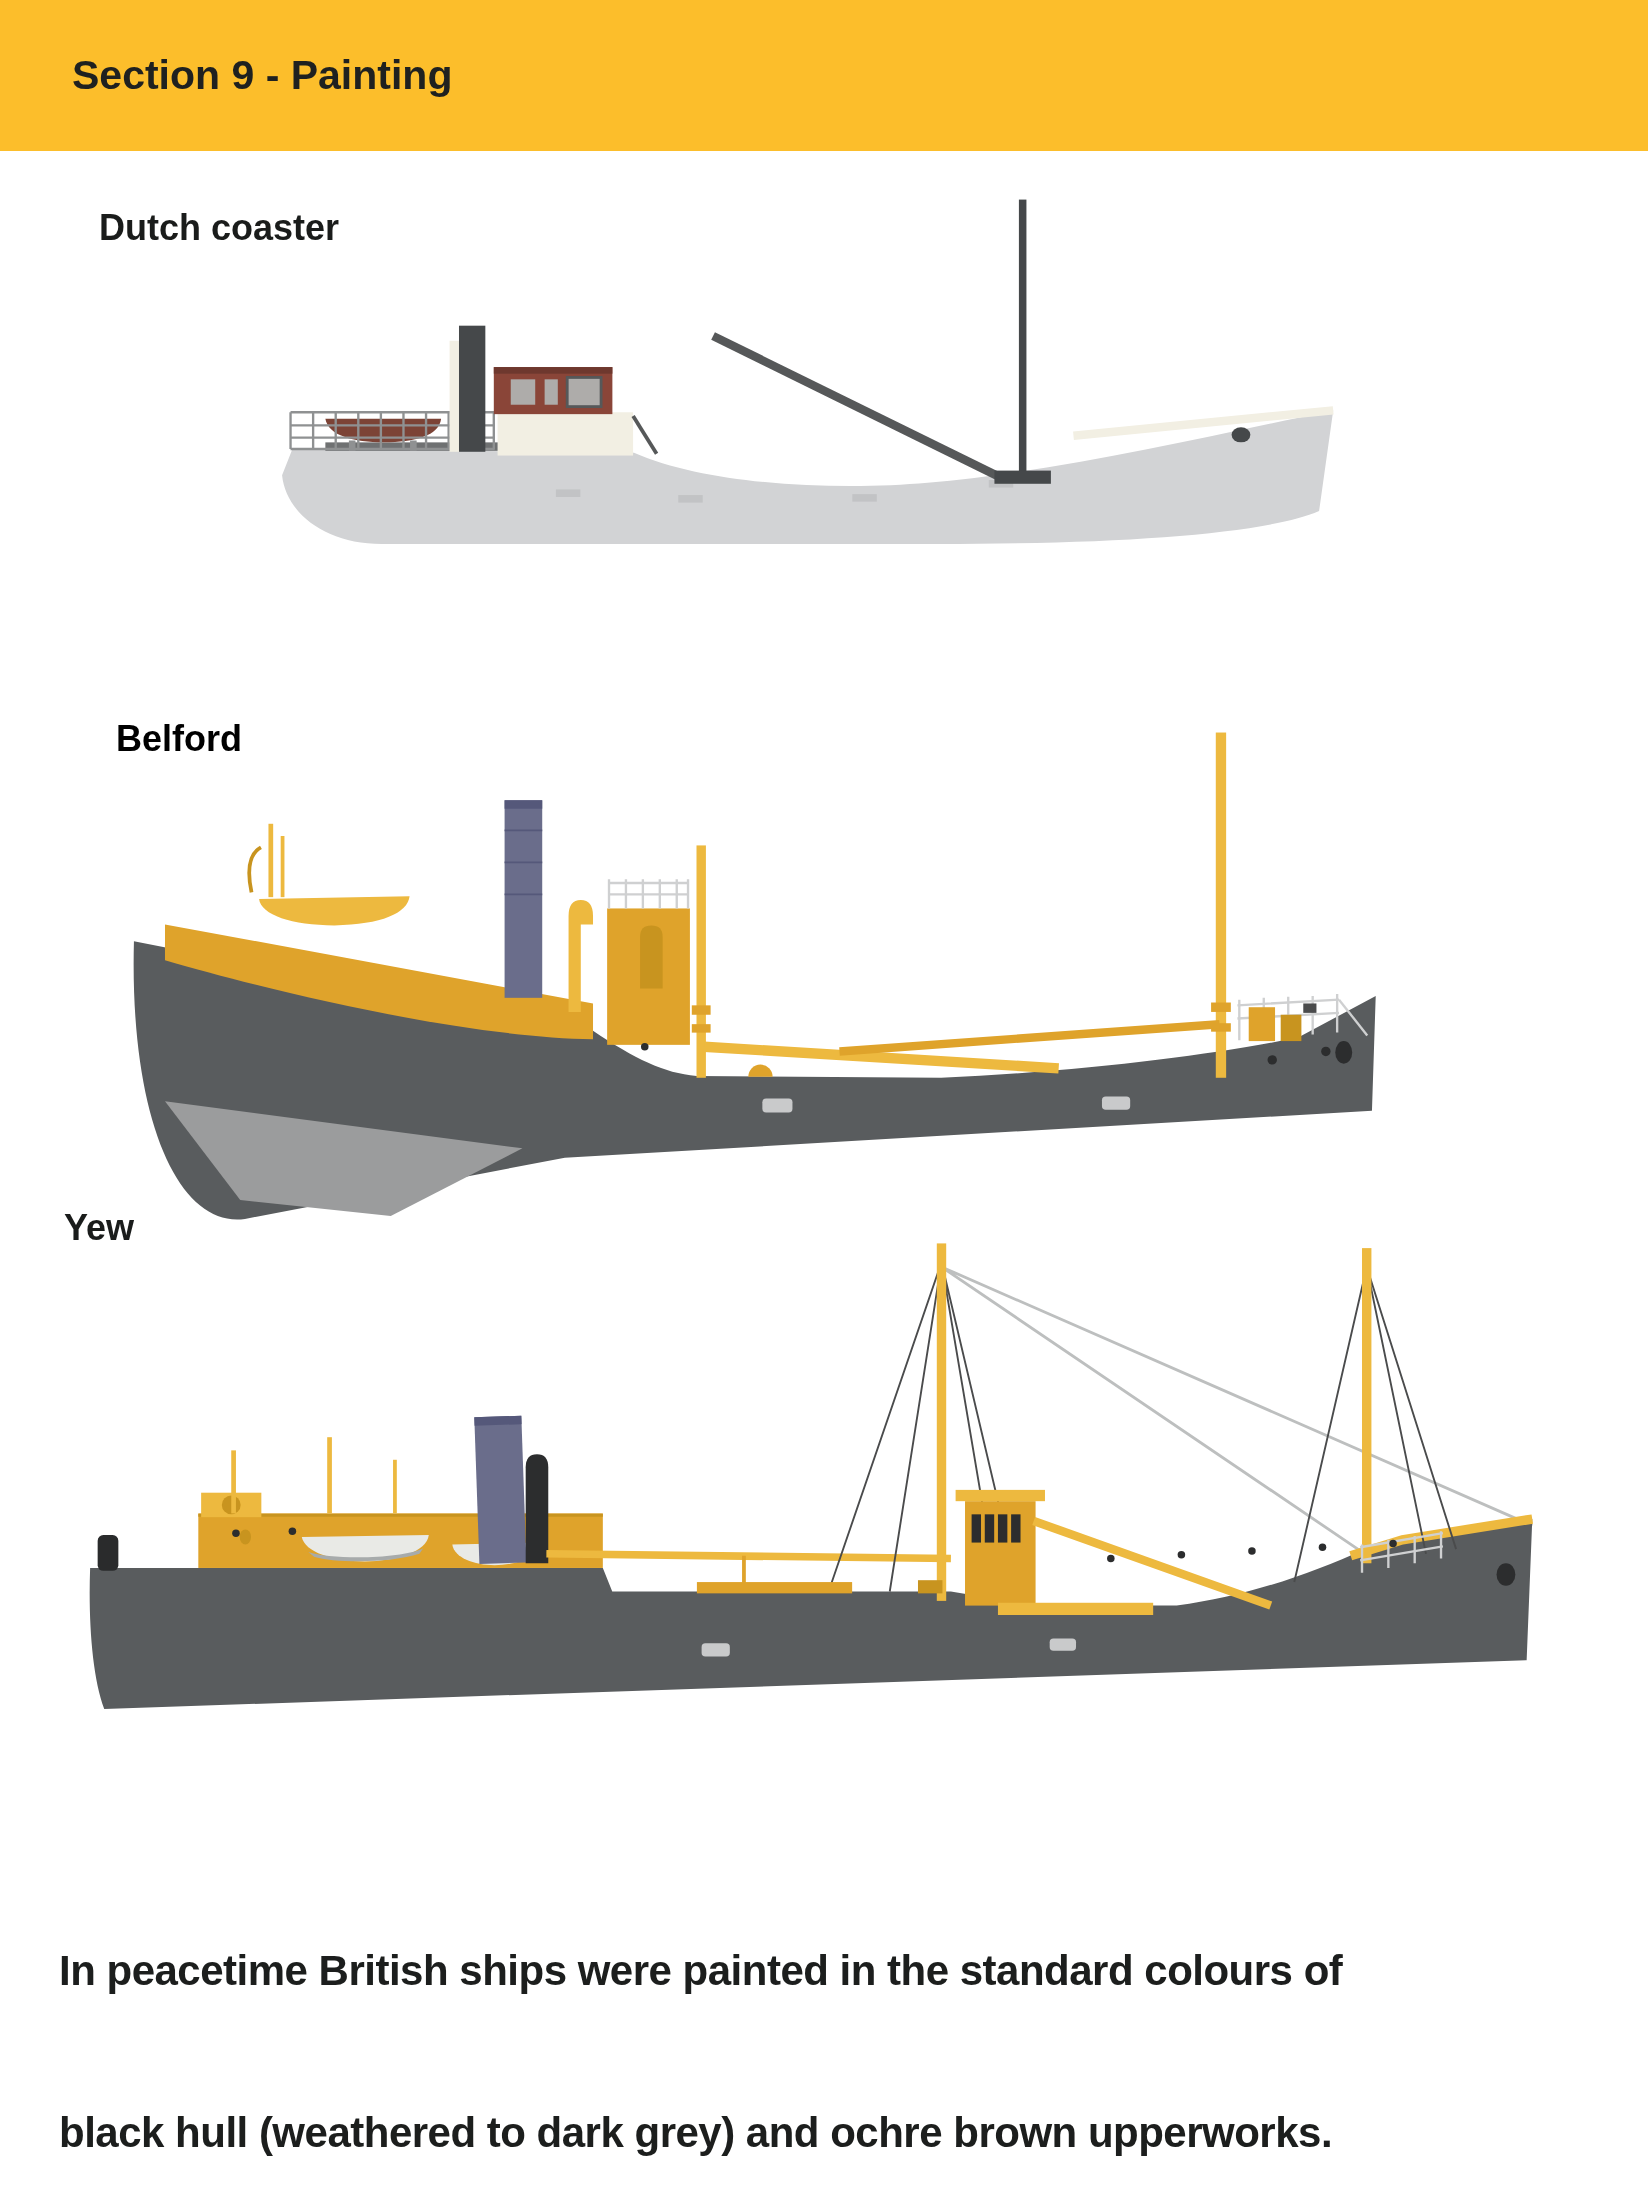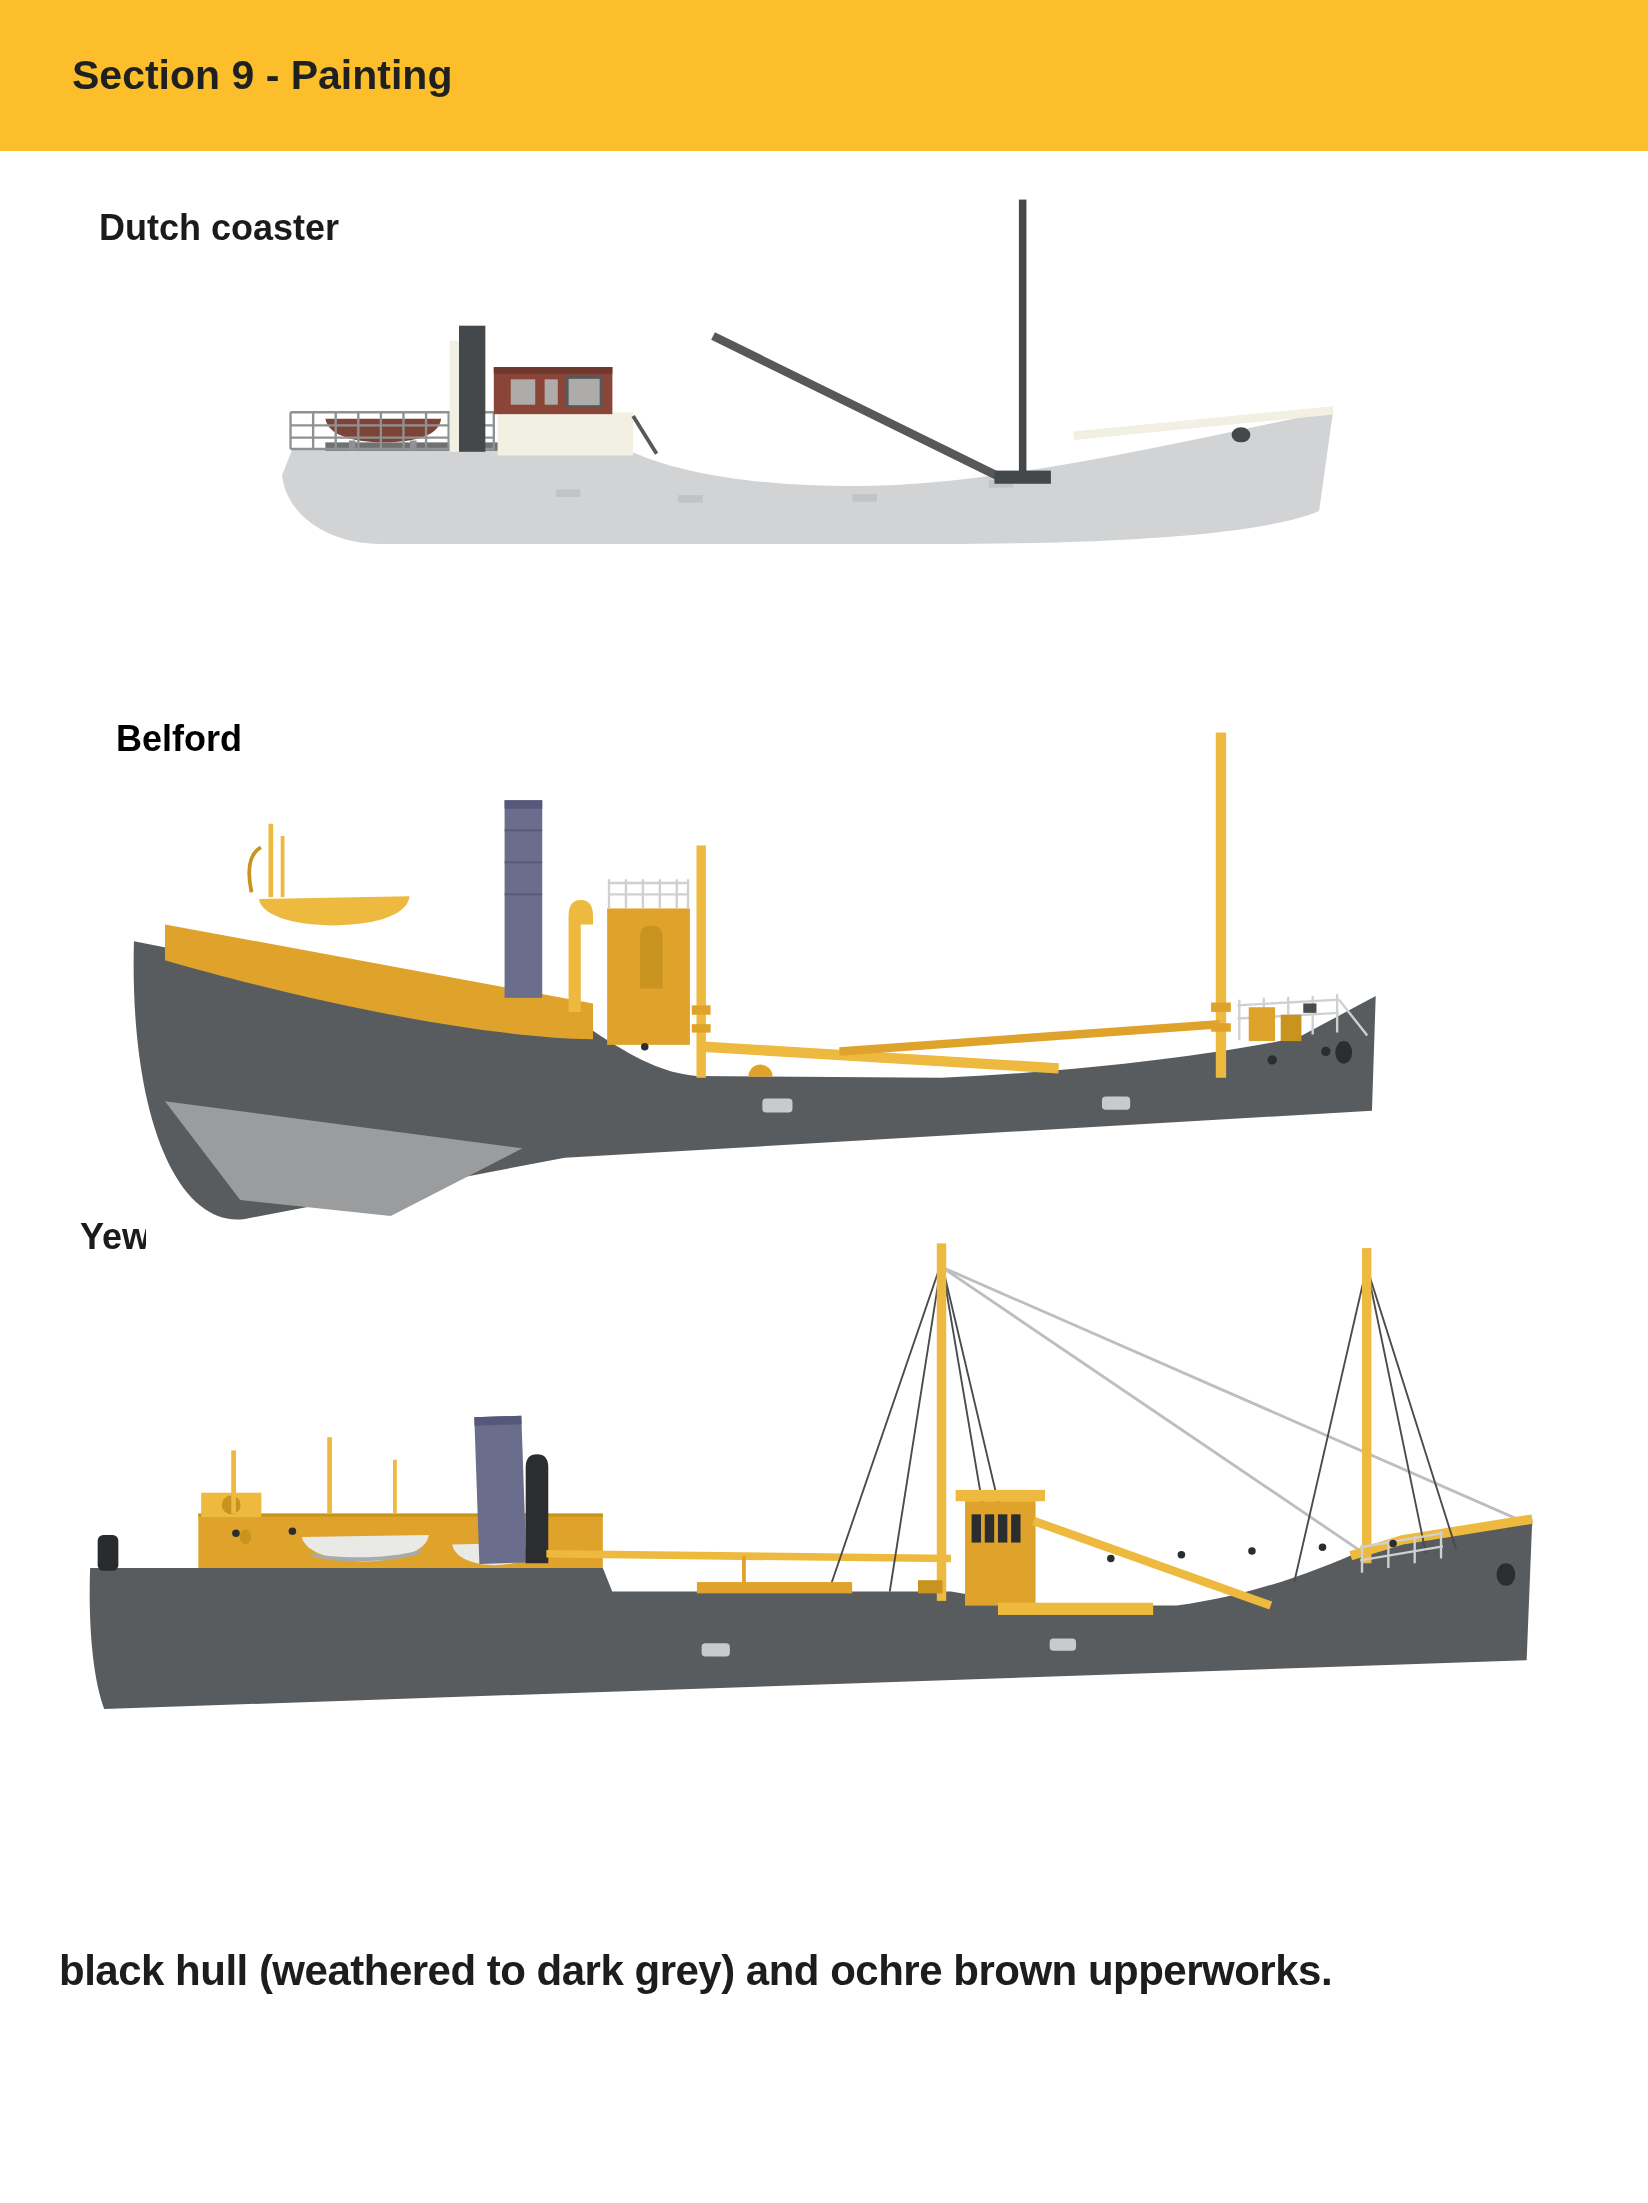--- a/index.html
+++ b/index.html
@@ -12,21 +12,21 @@
     display:flex;align-items:center;
   }
   .header-title{
     margin-left:72px;font-size:41px;font-weight:bold;letter-spacing:0px;
   }
   .ship-label{
     position:absolute;font-size:36px;font-weight:bold;z-index:1;white-space:nowrap;
   }
   #label-coaster{left:99px;top:207px;}
   #label-belford{left:116px;top:718px;}
-  #label-yew{left:80px;top:1207px;margin-top:9px;}
+  #label-yew{left:64px;top:1207px;}
   .ship-figure{position:absolute;z-index:2;}
   #fig-coaster{left:184px;top:193px;}
   #fig-belford{left:127px;top:725px;}
   #fig-yew{left:80px;top:1234px;}
   .label-clip{
     position:absolute;left:146px;top:1183px;width:282px;height:73px;
     background:#ffffff;z-index:2;
   }
   .body-text{
     position:absolute;left:59px;top:1836px;width:1563px;
@@ -277,20 +277,21 @@
     <ellipse cx="1515" cy="362" rx="10" ry="12"></ellipse>
   </g>
 
   <g fill="#c9cacb">
     <rect x="660" y="435" width="30" height="14" rx="4"></rect>
     <rect x="1030" y="430" width="28" height="13" rx="4"></rect>
   </g>
 </svg>
 
 <div class="body-text" style="color: rgb(28, 30, 29);">
+  <div>In peacetime British ships were painted in the standard colours of</div>
   <div>black hull (weathered to dark grey) and ochre brown upperworks.</div>
   
   
   
   
   
 </div>
 
 
 </body></html>

